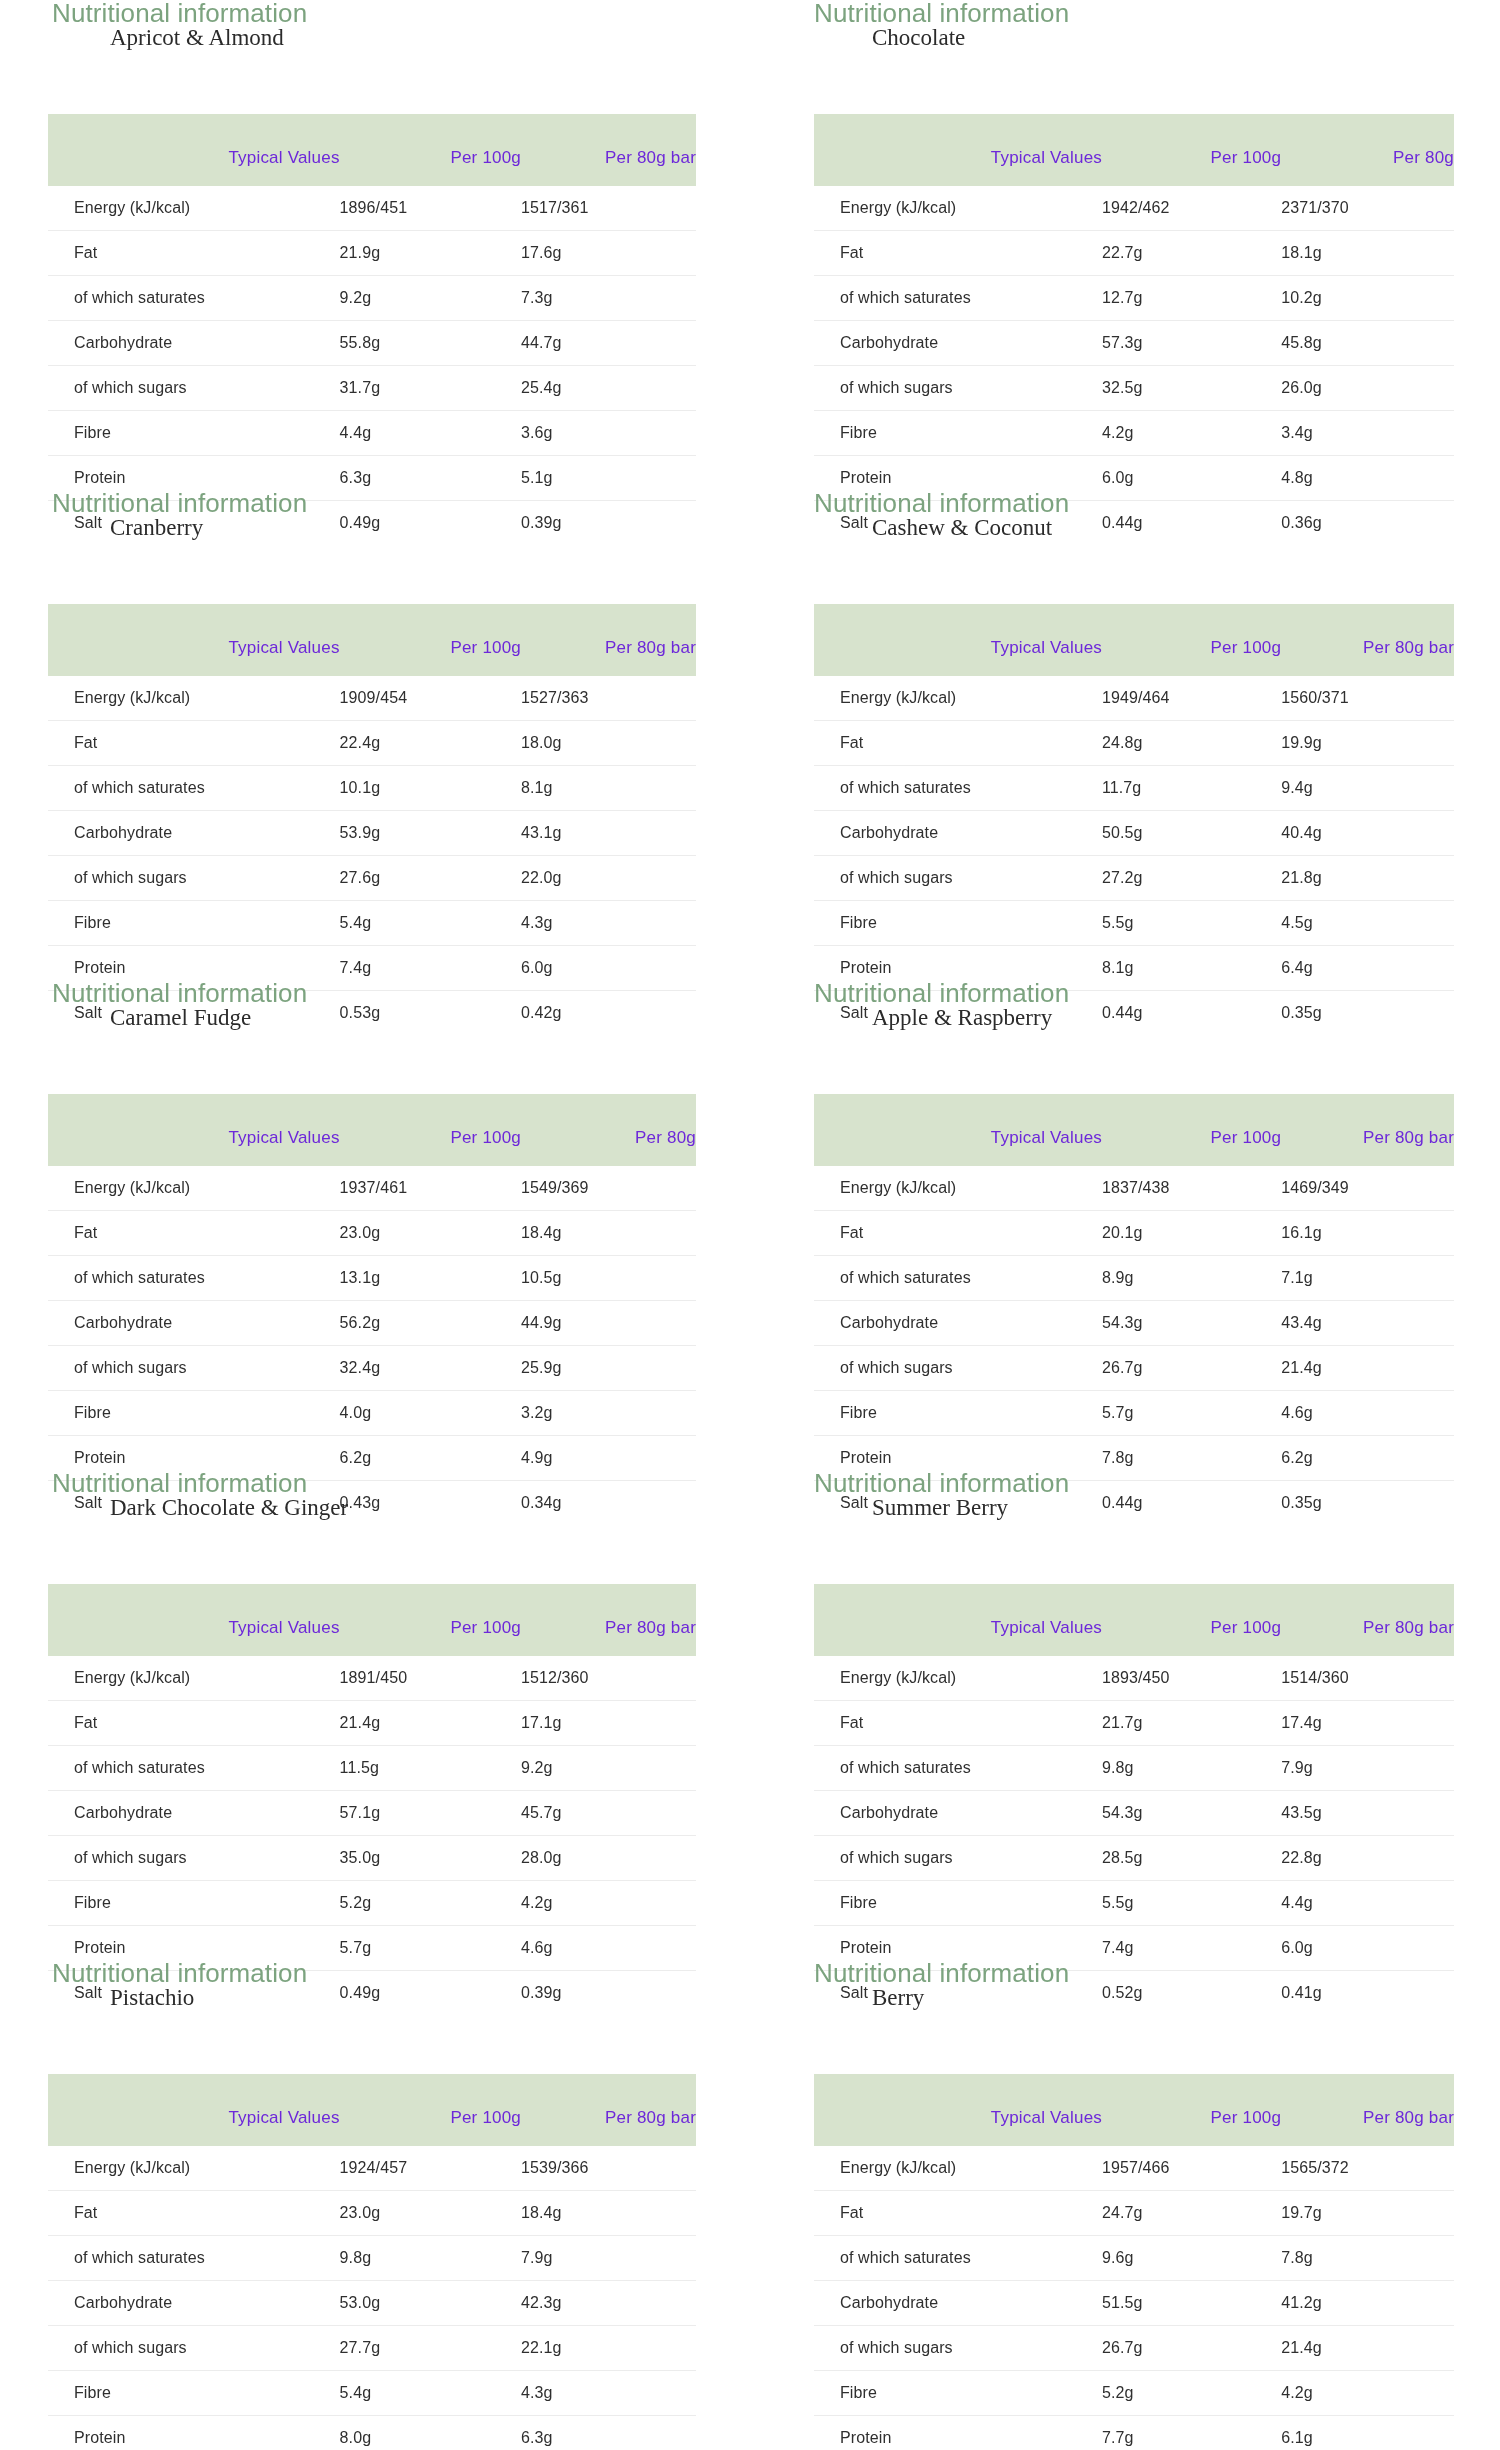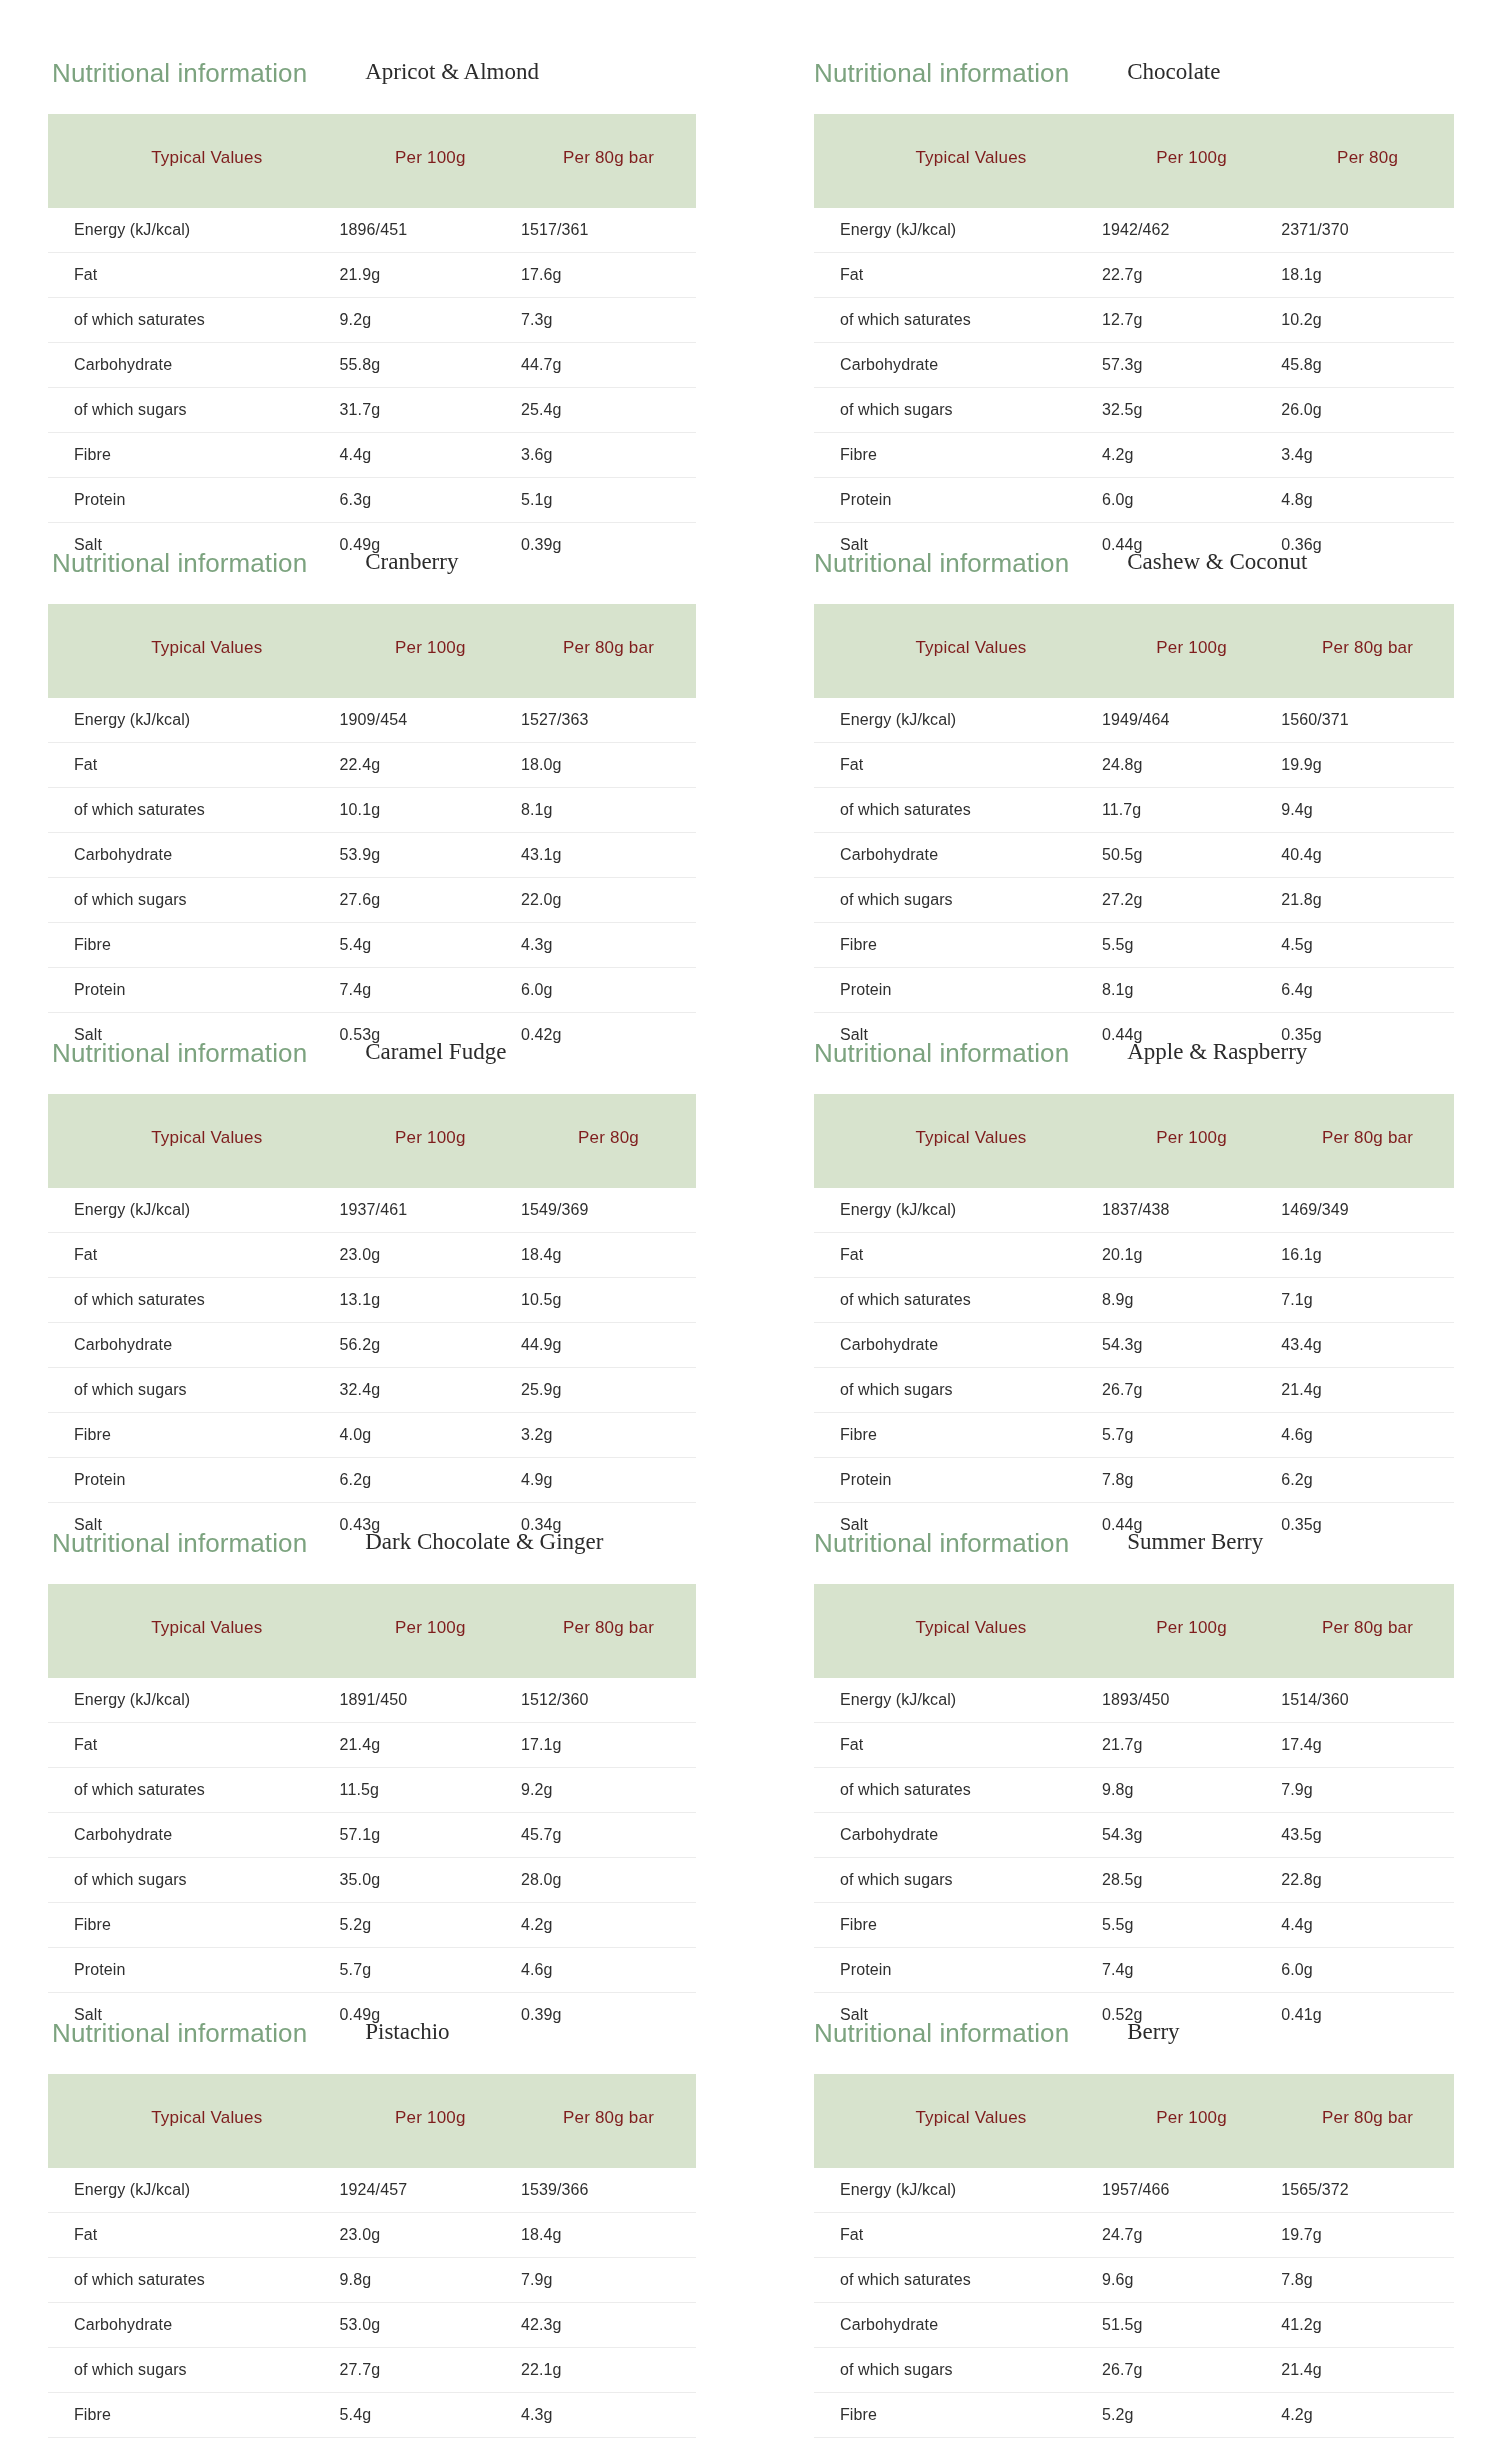--- a/index.html
+++ b/index.html
@@ -29,22 +29,23 @@
   }
   
   .card.col-left  { padding: 0 0 0 48px; }
   
   .card.col-right { padding: 0 0 0 64px; }
 
   .card-head {
     position: relative;
     height: 86px;
     display: flex;
-    align-items: flex-end;
+    align-items: flex-start;
     gap: 0;
+    flex-direction: column;
   }
   .card.col-left .card-head  { padding-left: 4px; }
   .card.col-right .card-head { padding-left: 0px; }
 
   .nutri-title {
     color: #7ca37f;
     font-size: 26px;
     font-weight: 400;
     letter-spacing: 0.1px;
     line-height: 1;
@@ -68,25 +69,25 @@
   }
   .card.col-left  .nut-table { width: 648px; }
   .card.col-right .nut-table { width: 640px; }
 
   .nut-table col.c-label { width: 45%; }
   .nut-table col.c-v1    { width: 28%; }
   .nut-table col.c-v2    { width: 27%; }
 
   .nut-table thead th {
     background: #d7e3cd;
-    color: #7f1d1d;
+    color: #6d28d9;
     font-size: 17px;
     font-weight: 400;
-    text-align: center;
-    padding: 18px 0 24px 0;
+    text-align: right;
+    padding: 18px 0 2px 0;
     height: 52px;
     vertical-align: middle;
     letter-spacing: 0.2px;
   }
   .nut-table thead th.th-label { padding-left: 26px; }
 
   .nut-table tbody td {
     font-size: 16px;
     color: #2f2f2f;
     padding: 13px 0 13px 0;

